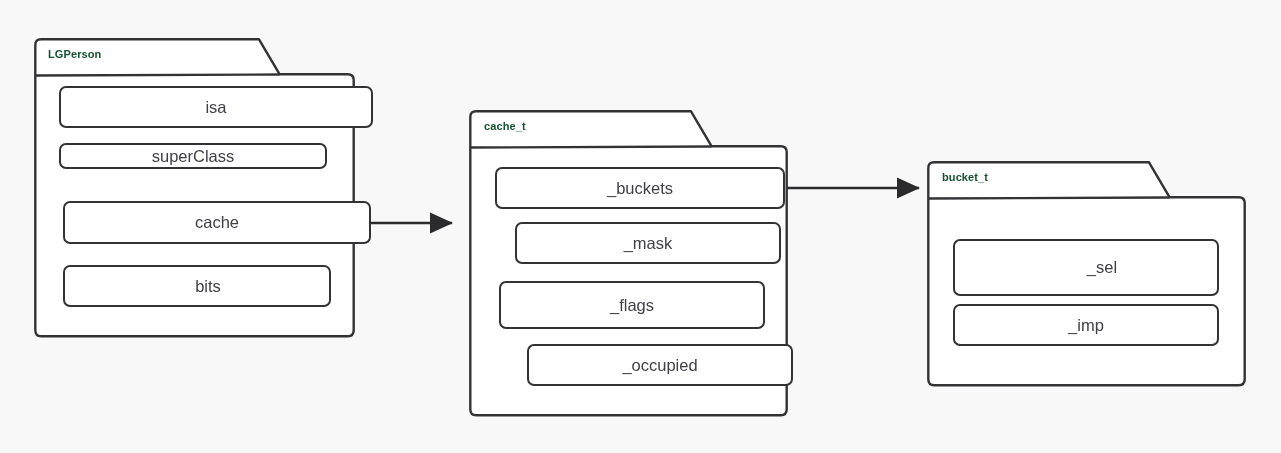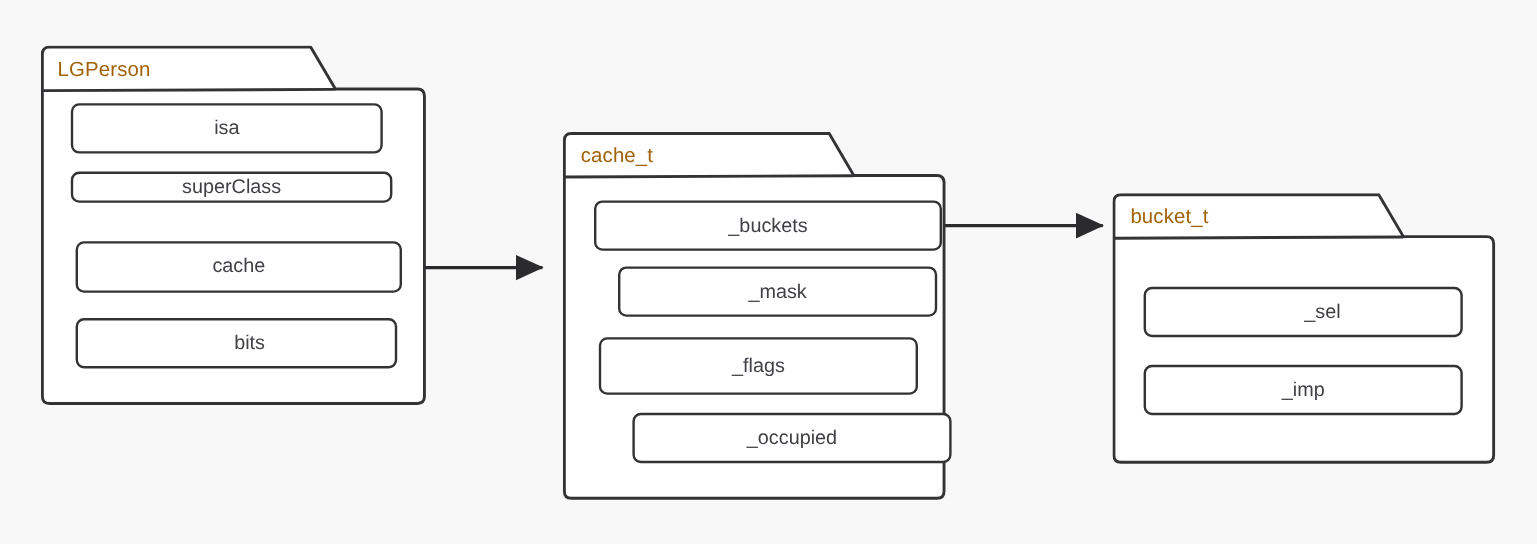--- a/index.html
+++ b/index.html
@@ -29,23 +29,23 @@
   .node {
     position: absolute;
   }
   .node-shape {
     position: absolute;
     left: 0;
     top: 0;
   }
   .node-title {
     position: absolute;
-    font-size: 17px;
-    font-weight: normal;
-    color: #a16207;
+    font-size: 11px;
+    font-weight: bold;
+    color: #14532d;
     white-space: nowrap;
     letter-spacing: 0.1px;
   }
   .field {
     position: absolute;
     box-sizing: border-box;
     background: #ffffff;
     border: 2.2px solid #333336;
     border-radius: 7px;
     display: flex;
@@ -75,27 +75,27 @@
     </g>
   </svg>
 
   <div class="node" style="left:34px; top:38px; width:322px; height:300px;">
     <svg class="node-shape" width="322" height="300" viewBox="0 0 322 300" xmlns="http://www.w3.org/2000/svg">
       <path d="M1.3,37.5 L1.3,7.2 Q1.3,1.3 7.2,1.3 L225,1.3 L245.5,36.2 L313.8,36.2 Q319.7,36.2 319.7,42.1 L319.7,292.3 Q319.7,298.2 313.8,298.2 L7.2,298.2 Q1.3,298.2 1.3,292.3 Z" fill="#ffffff" stroke="#333336" stroke-width="2.4" stroke-linejoin="round"></path>
       <path d="M1.3,37.5 L245.5,36.5" fill="none" stroke="#333336" stroke-width="2.4"></path>
     </svg>
     <div class="node-title" style="left:14px; top:10px;">LGPerson</div>
 
-    <div class="field" style="left:25px; top:48px; width:260px; height:42px;">
+    <div class="field" style="left:25px; top:48px; width:314px; height:42px;">
       <span>isa</span>
     </div>
     <div class="field" style="left:25px; top:105px; width:268px; height:26px;">
       <span>superClass</span>
     </div>
-    <div class="field" style="left:29px; top:163px; width:272px; height:43px;">
+    <div class="field" style="left:29px; top:163px; width:308px; height:43px;">
       <span>cache</span>
     </div>
     <div class="field" style="left:29px; top:227px; width:268px; height:42px;padding-left:22px;">
       <span>bits</span>
     </div>
   </div>
 
   <div class="node" style="left:469px; top:110px; width:320px; height:307px;">
     <svg class="node-shape" width="320" height="307" viewBox="0 0 320 307" xmlns="http://www.w3.org/2000/svg">
       <path d="M1.3,37.5 L1.3,7.2 Q1.3,1.3 7.2,1.3 L222,1.3 L242.5,36.2 L311.8,36.2 Q317.7,36.2 317.7,42.1 L317.7,299.3 Q317.7,305.2 311.8,305.2 L7.2,305.2 Q1.3,305.2 1.3,299.3 Z" fill="#ffffff" stroke="#333336" stroke-width="2.4" stroke-linejoin="round"></path>
@@ -117,21 +117,21 @@
     </div>
   </div>
 
   <div class="node" style="left:927px; top:161px; width:320px; height:226px;">
     <svg class="node-shape" width="320" height="226" viewBox="0 0 320 226" xmlns="http://www.w3.org/2000/svg">
       <path d="M1.3,37.5 L1.3,7.2 Q1.3,1.3 7.2,1.3 L222,1.3 L242.5,36.2 L311.8,36.2 Q317.7,36.2 317.7,42.1 L317.7,218.3 Q317.7,224.2 311.8,224.2 L7.2,224.2 Q1.3,224.2 1.3,218.3 Z" fill="#ffffff" stroke="#333336" stroke-width="2.4" stroke-linejoin="round"></path>
       <path d="M1.3,37.5 L242.5,36.5" fill="none" stroke="#333336" stroke-width="2.4"></path>
     </svg>
     <div class="node-title" style="left:15px; top:10px;">bucket_t</div>
 
-    <div class="field" style="left:26px; top:78px; width:266px; height:42px;padding-left:32px;">
+    <div class="field" style="left:26px; top:78px; width:266px; height:57px;padding-left:32px;">
       <span>_sel</span>
     </div>
     <div class="field" style="left:26px; top:143px; width:266px; height:42px;">
       <span>_imp</span>
     </div>
   </div>
 
 </div>
 
 </body></html>

